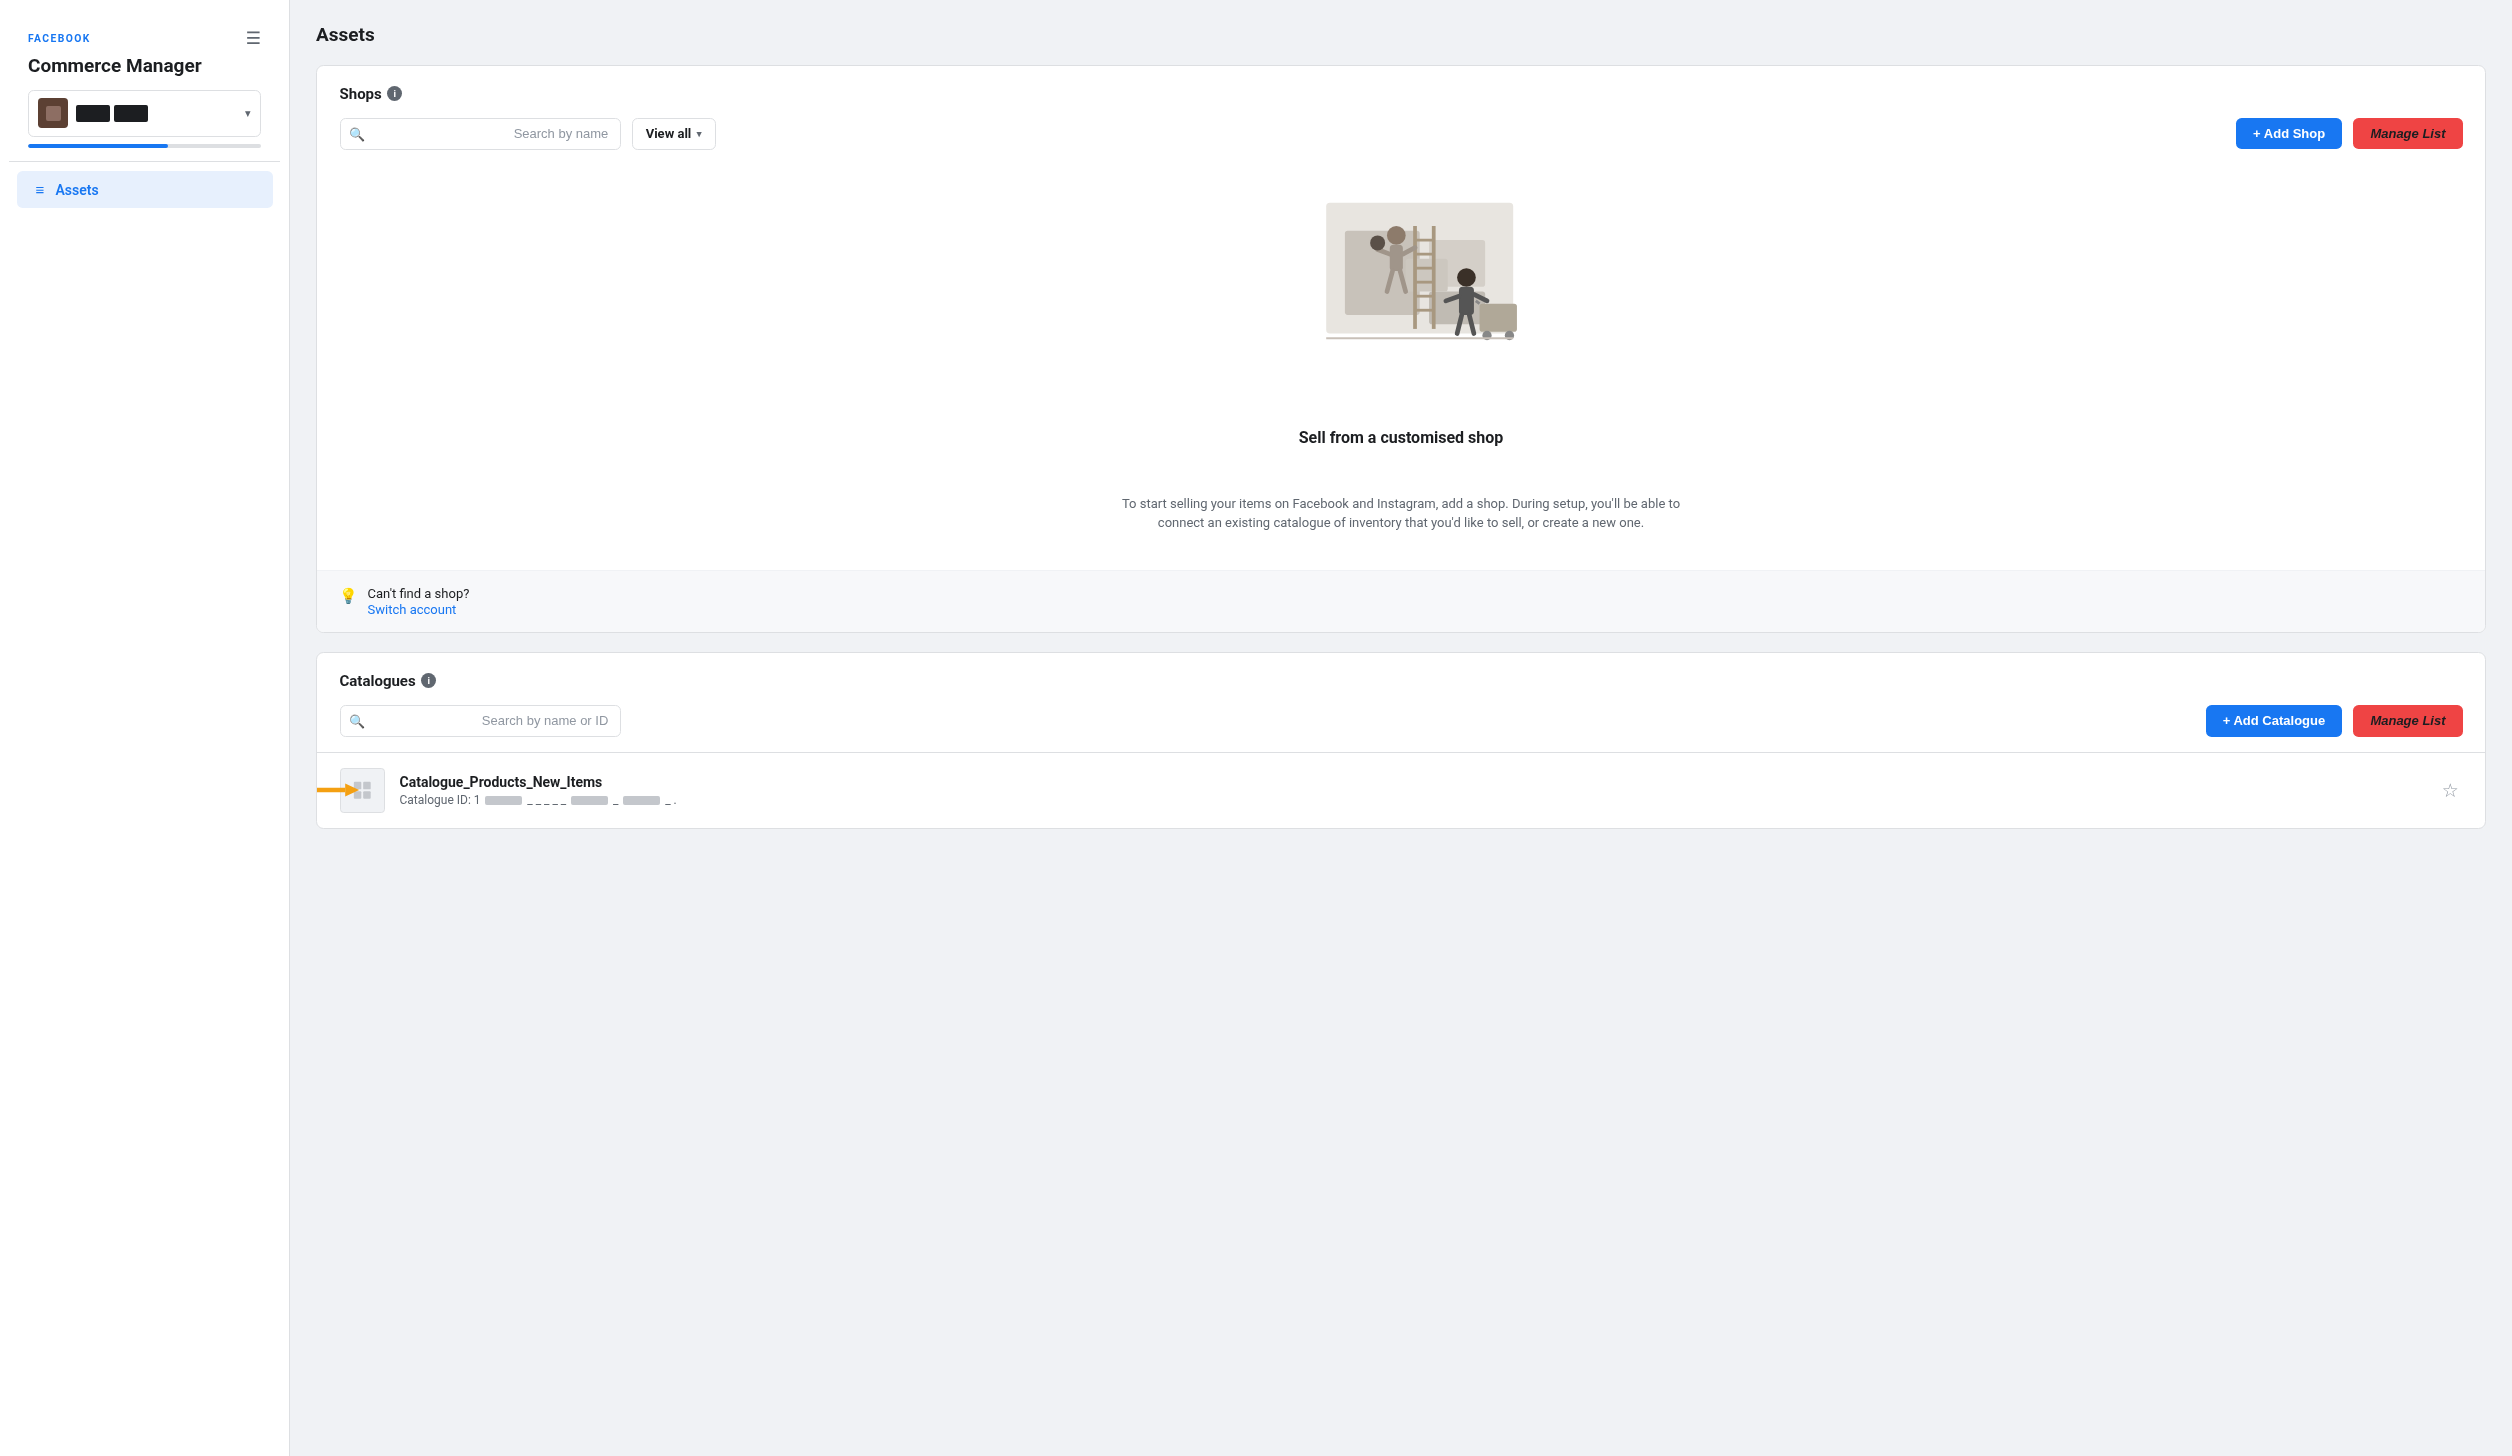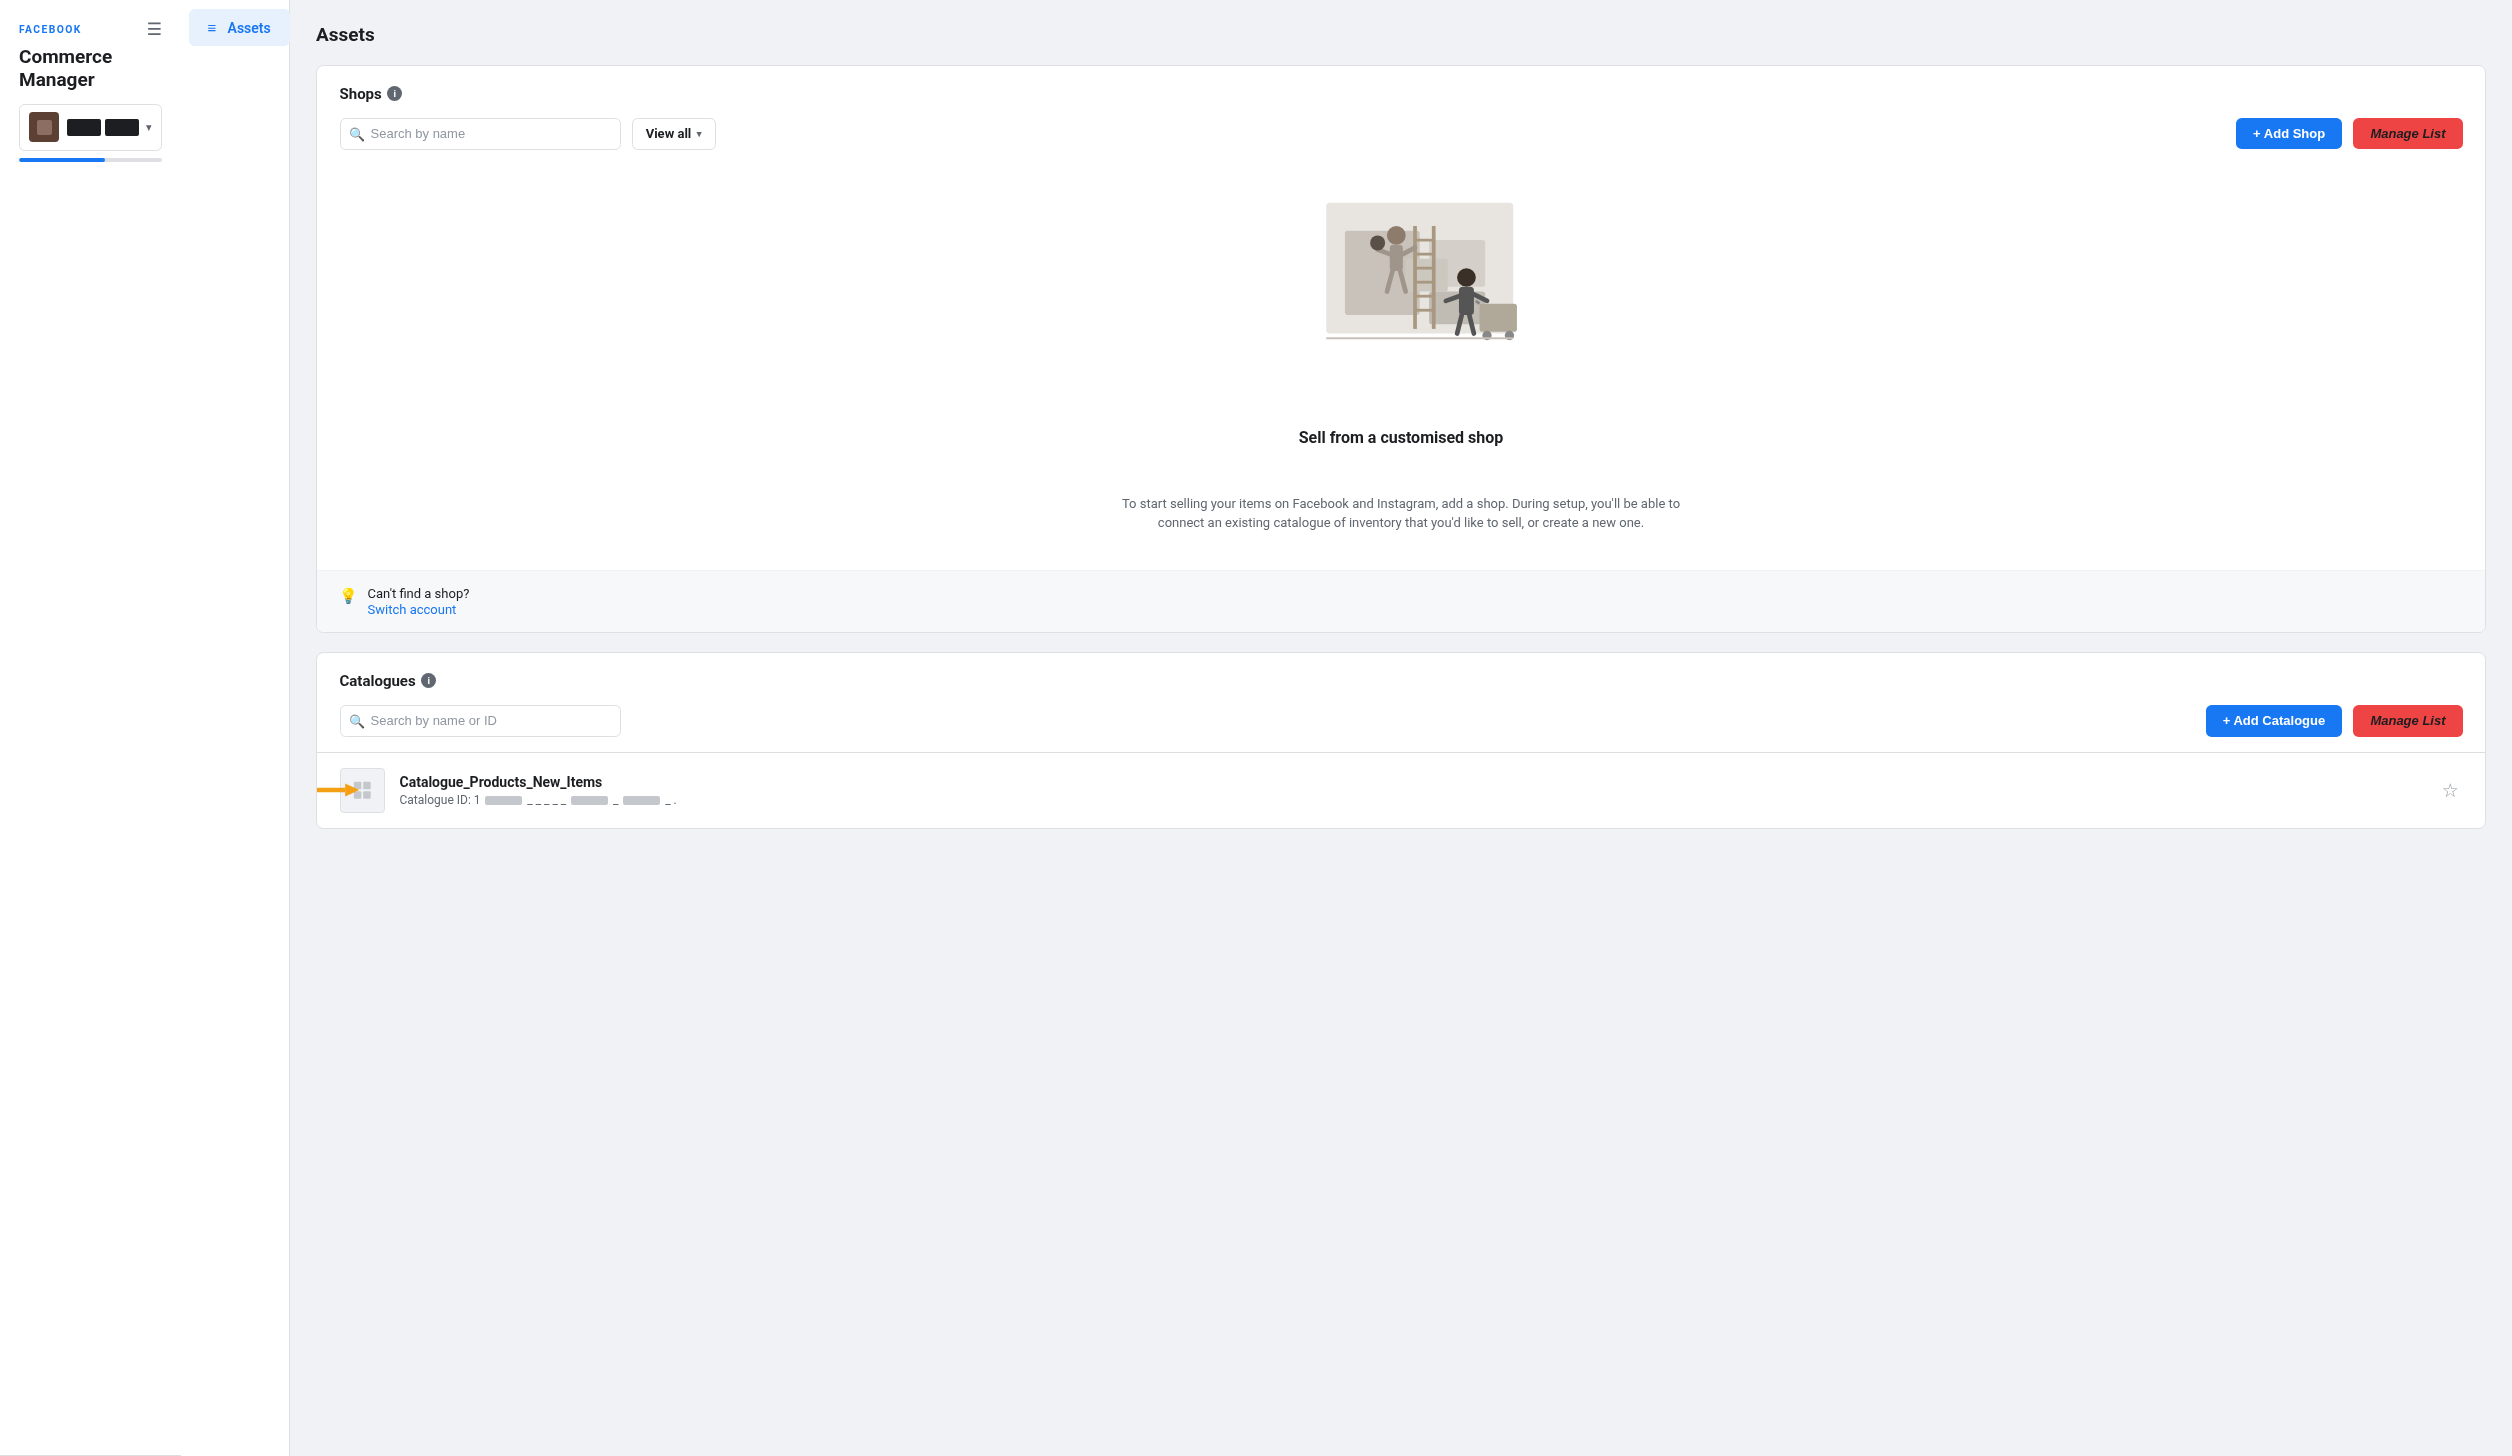--- a/index.html
+++ b/index.html
@@ -13,22 +13,22 @@
       color: #1c1e21;
     }
 
     
     .sidebar {
       width: 290px;
       min-width: 290px;
       background: #fff;
       border-right: 0.9px solid #dddfe2;
       display: flex;
-      flex-direction: row;
-      padding: 0;
+      flex-direction: column;
+      padding: 9px;
     }
     .sidebar-header {
       padding: 19px 19px 9.4px 19px;
       border-bottom: 0.9px solid #dddfe2;
     }
     .fb-brand {
       display: flex;
       justify-content: space-between;
       align-items: center;
       margin-bottom: 5.6px;
@@ -194,20 +194,21 @@
     }
     .search-input {
       width: 100%;
       padding: 7.5px 11.2px 7.5px 30px;
       border: 0.9px solid #dddfe2;
       border-radius: 5.6px;
       font-size: 13px;
       color: #606770;
       outline: none;
       background: #fff;
+      text-align: right;
     }
     .search-input::placeholder {
       color: #9097a1;
     }
     .view-all-dropdown {
       display: flex;
       align-items: center;
       gap: 5.6px;
       padding: 7.5px 13px;
       border: 0.9px solid #dddfe2;

